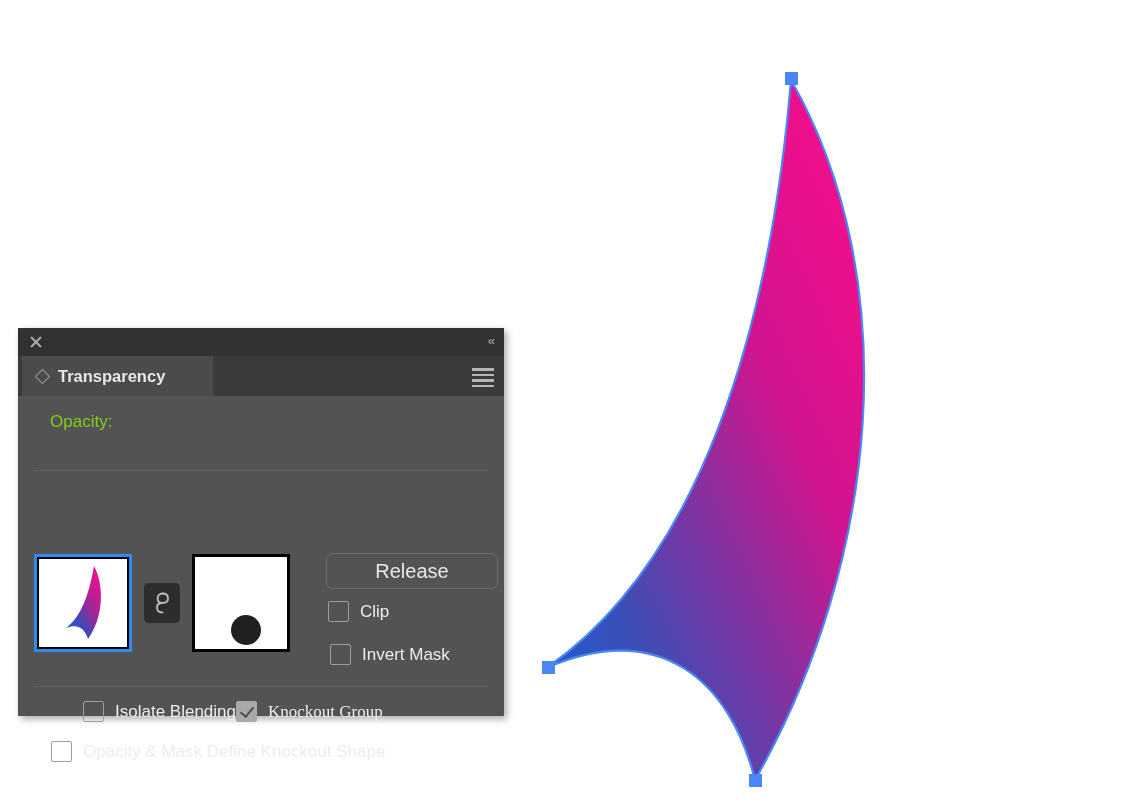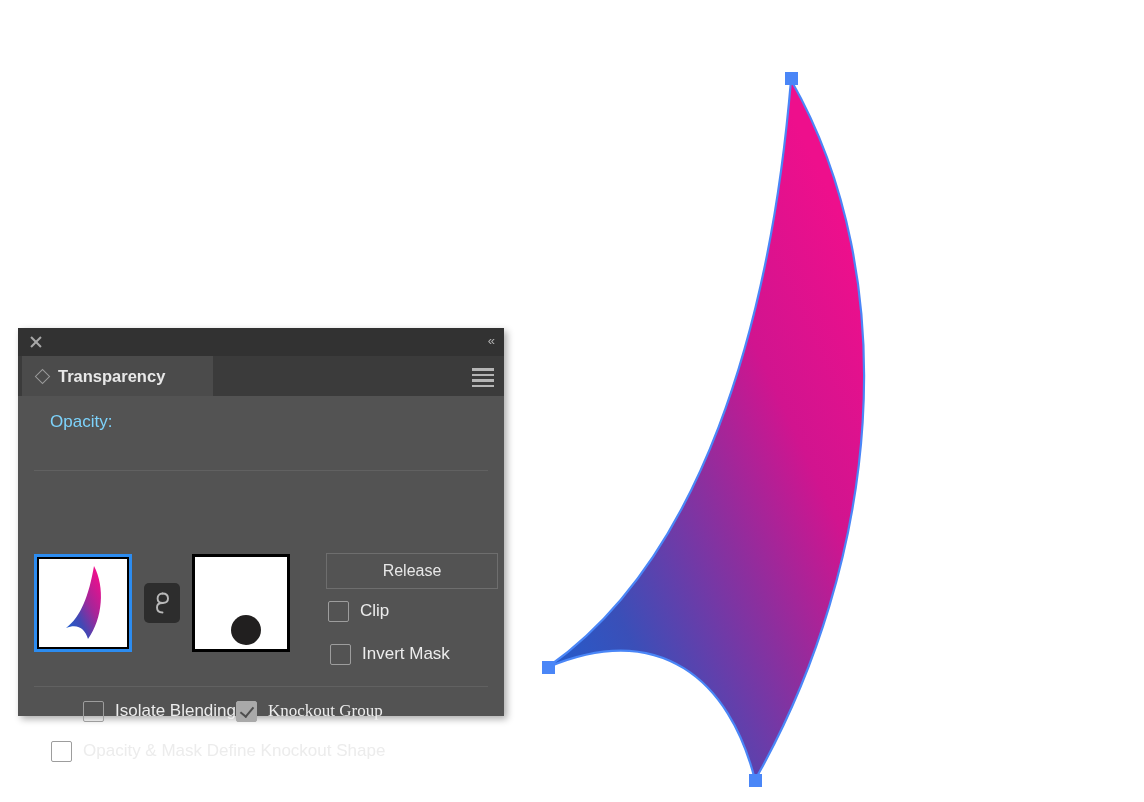--- a/index.html
+++ b/index.html
@@ -157,21 +157,21 @@
     position: absolute;
     right: 14px;
     top: 14px;
     width: 9px;
     height: 9px;
     border-right: 2px solid #d2d2d2;
     border-bottom: 2px solid #d2d2d2;
     transform: rotate(45deg);
   }
   .opacity-label {
-    color: #7dd3fc;
+    color: #84cc16;
     font-size: 17px;
     margin-left: 16px;
     margin-right: 26px;
     white-space: nowrap;
   }
   .opacity-field-wrap {
     display: flex;
     align-items: stretch;
     height: 38px;
     border: 1px solid #5d5d5d;
@@ -273,31 +273,32 @@
 
   
   .release-button {
     position: absolute;
     left: 308px;
     top: 157px;
     width: 172px;
     height: 36px;
     background: #535353;
     border: 1px solid #6e6e6e;
-    border-radius: 0;
+    border-radius: 7px;
     color: #e7e7e7;
-    font-size: 16px;
+    font-size: 20px;
     font-family: "Liberation Sans", sans-serif;
     cursor: pointer;
     box-sizing: border-box;
   }
 
   .cb-row {
     position: absolute;
     display: flex;
+    align-items: center;
     cursor: pointer;
   }
   .cbox {
     width: 21px;
     height: 21px;
     border: 1.5px solid #9d9d9d;
     border-radius: 2px;
     background: transparent;
     box-sizing: border-box;
     flex: none;

